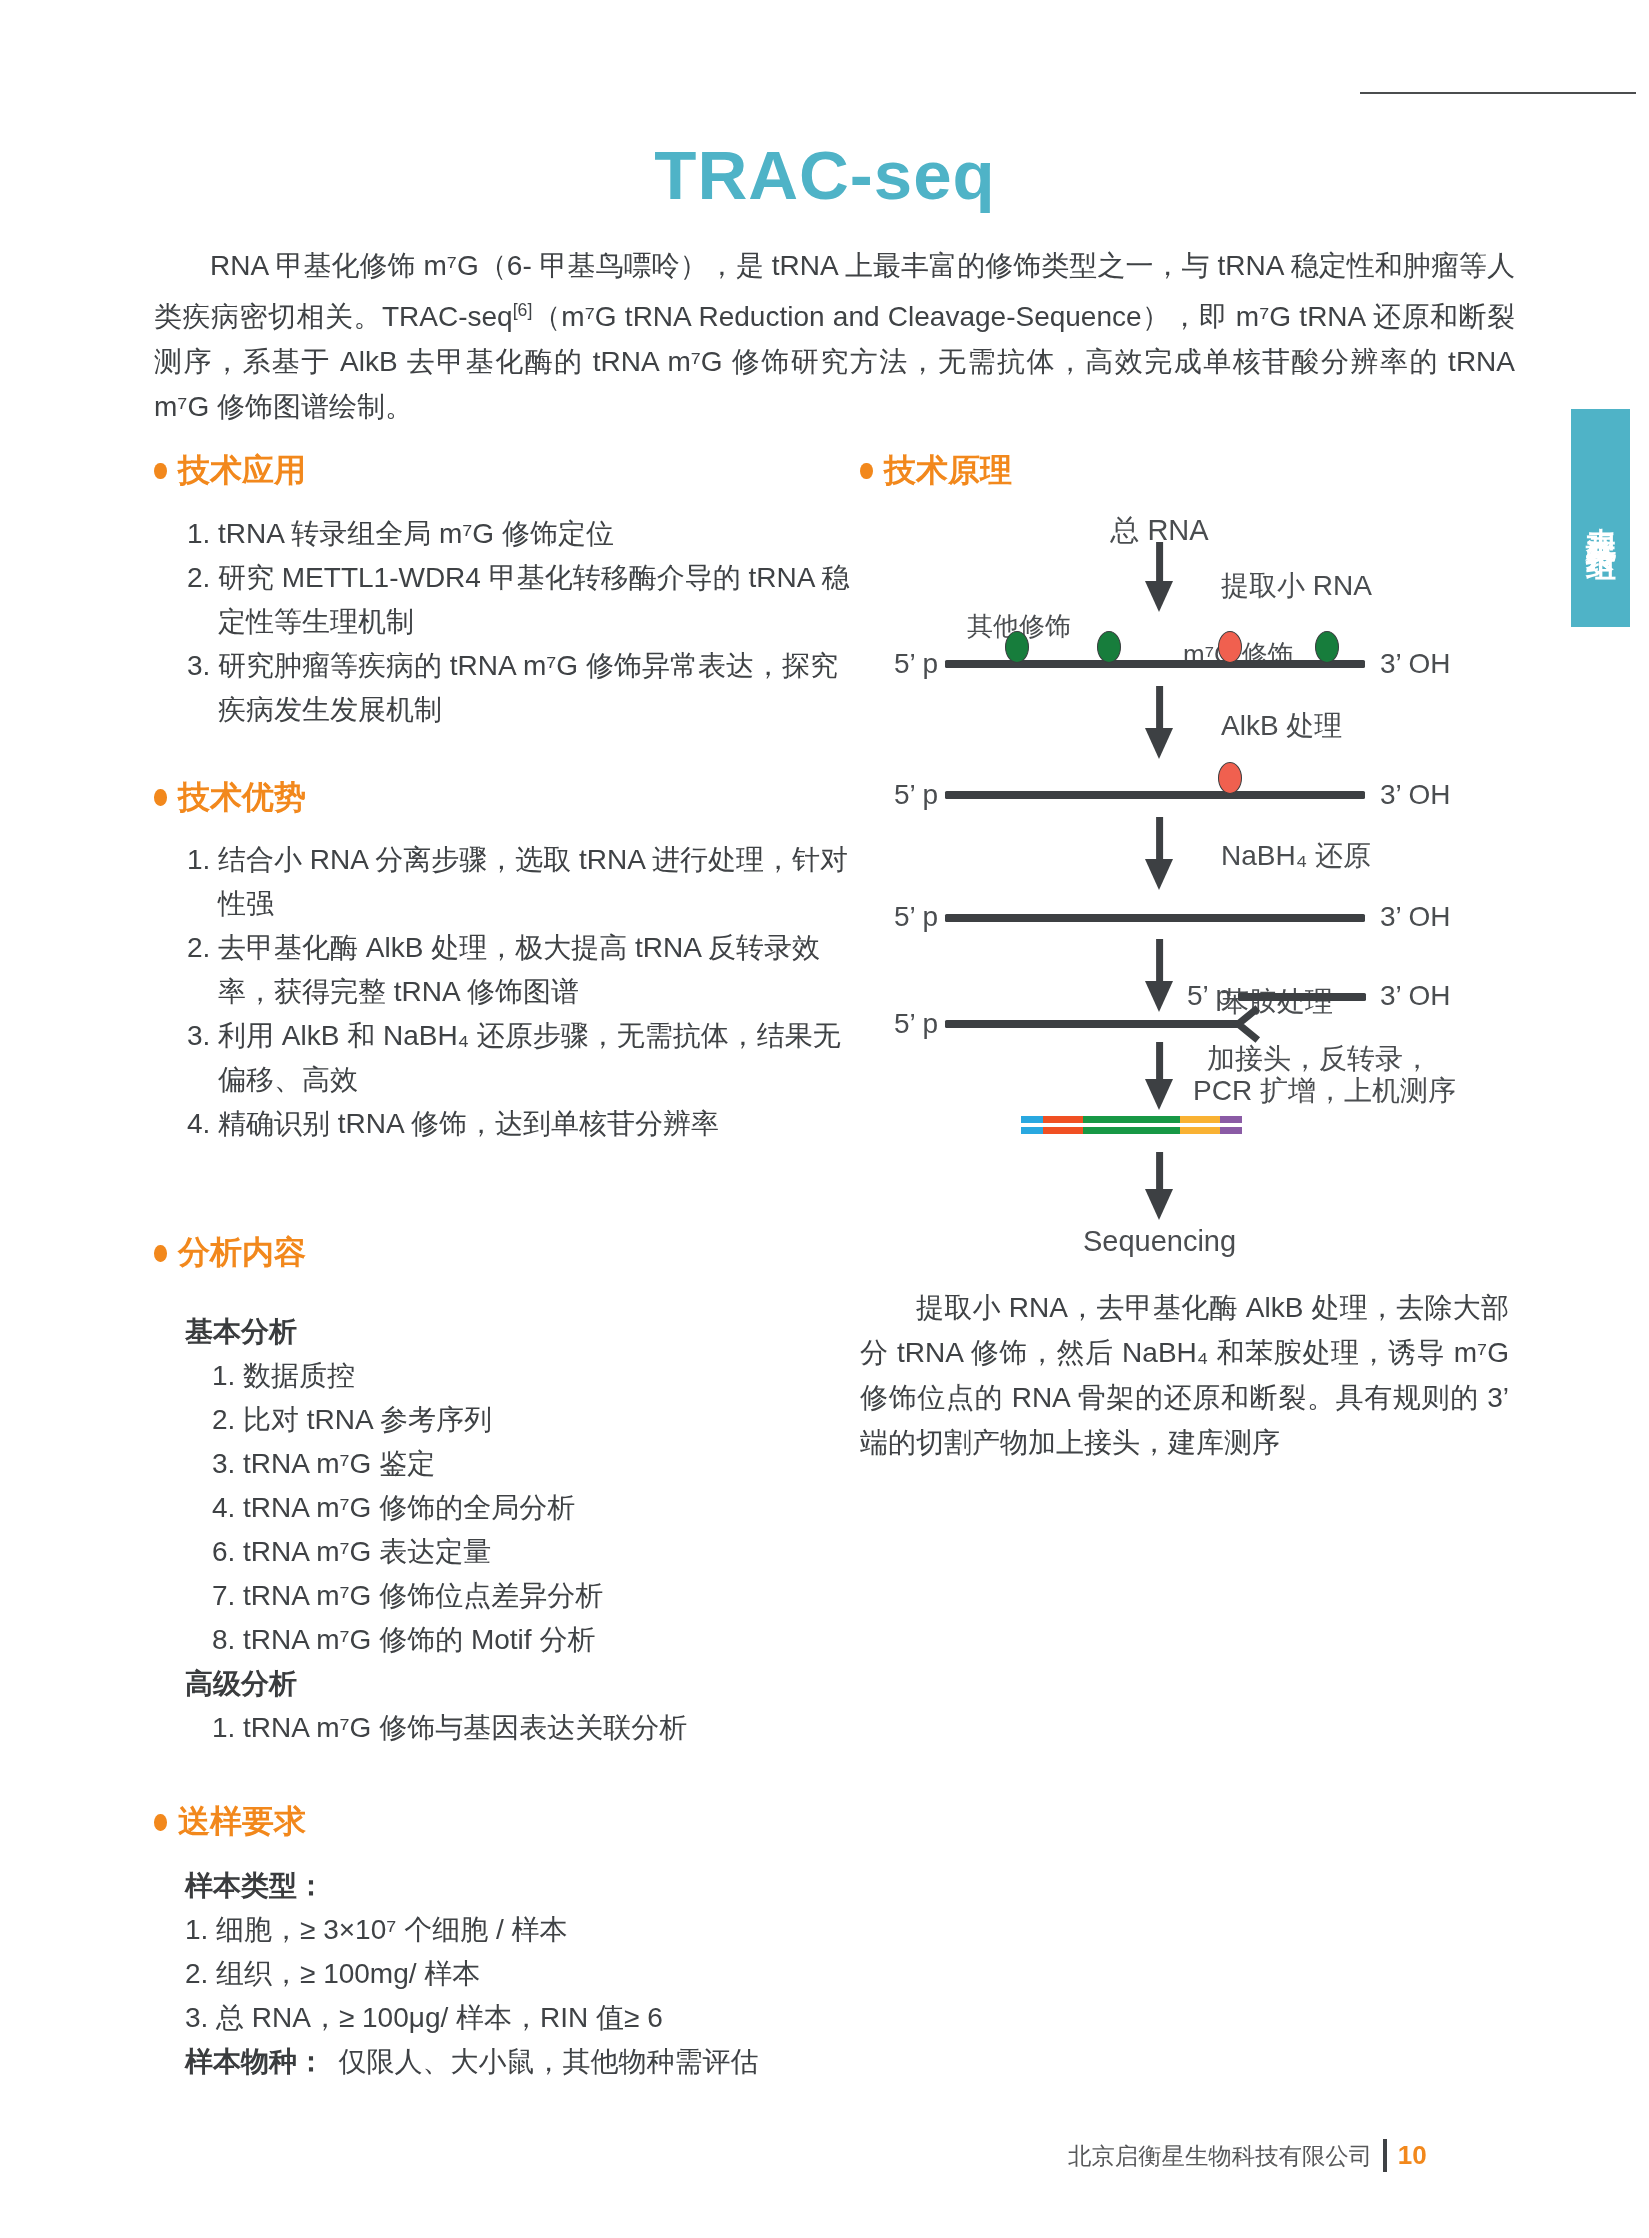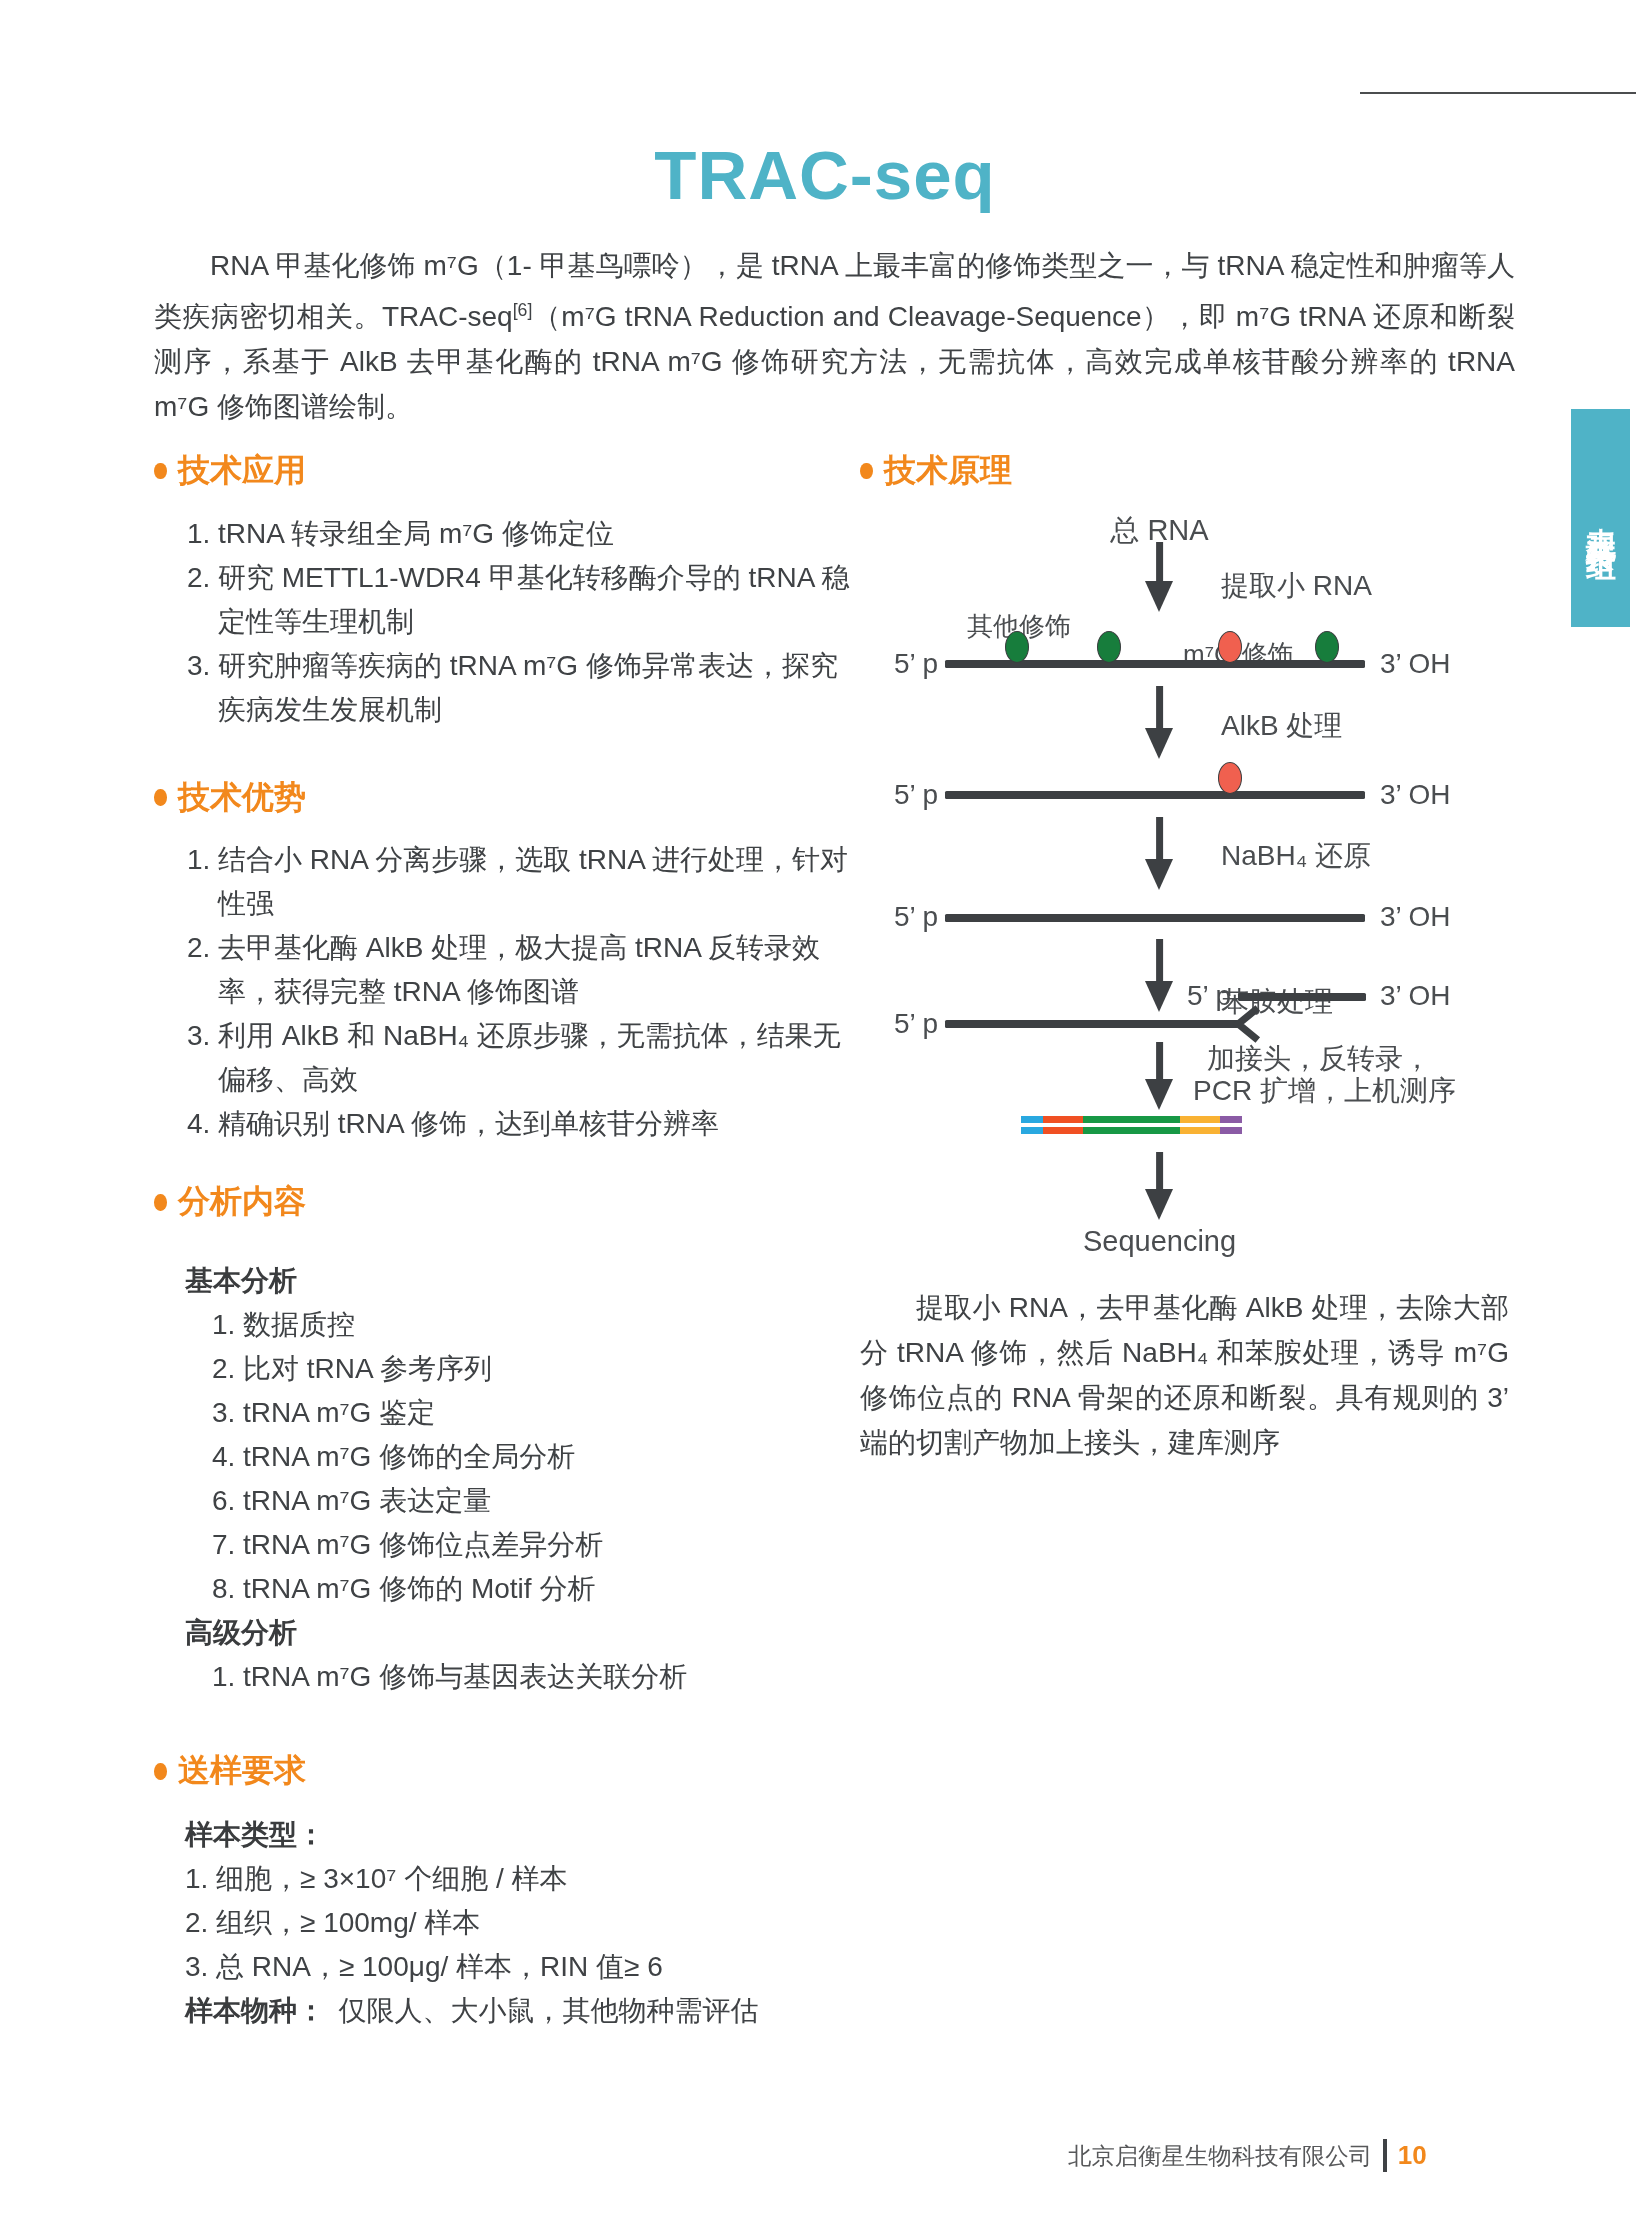--- a/index.html
+++ b/index.html
@@ -32,21 +32,21 @@
   .li .n{flex:0 0 31px;}
   .li .t{flex:1;}
   .sub-h{margin-left:31px;font-size:28px;line-height:44px;font-weight:bold;color:#3a3c3e;}
   .li2{margin-left:58px;}
   .species-line{display:flex;margin-left:31px;font-size:28px;line-height:44px;gap:13.5px;}
   .species-line .lbl{font-weight:bold;color:#3a3c3e;}
 
   .apps-list{margin-top:18.7px;}
   .sec-adv{margin-top:44px;}
   .adv-list{margin-top:18.7px;}
-  .sec-ana{margin-top:34px;}
+  .sec-ana{margin-top:85px;}
   .ana-list{margin-top:35px;}
   .sec-req{margin-top:50px;}
   .req-list{margin-top:20px;}
 
   
   .diagram{position:relative;height:769px;width:660px;}
   .dlabel{position:absolute;font-size:28px;line-height:31px;color:#4a4d50;white-space:nowrap;}
   .center-label{position:absolute;left:0;width:599px;text-align:center;font-size:29px;
     line-height:32px;color:#4a4d50;white-space:nowrap;}
   .arrow{position:absolute;width:29px;}
@@ -75,21 +75,21 @@
 </style>
 </head>
 <body>
 
 <div class="page">
 
   <div class="top-rule"></div>
 
   <h1 class="doc-title">TRAC-seq</h1>
 
-  <p class="intro"><span>RNA 甲基化修饰 m⁷G（1- 甲基鸟嘌呤），是 tRNA 上最丰富的修饰类型之一，与 tRNA 稳定性和肿瘤等人类疾病密切相关。TRAC-seq</span><span class="sup">[6]</span><span>（m⁷G tRNA Reduction and Cleavage-Sequence），即 m⁷G tRNA 还原和断裂测序，系基于 AlkB 去甲基化酶的 tRNA m⁷G 修饰研究方法，无需抗体，高效完成单核苷酸分辨率的 tRNA m⁷G 修饰图谱绘制。</span></p>
+  <p class="intro"><span>RNA 甲基化修饰 m⁷G（6- 甲基鸟嘌呤），是 tRNA 上最丰富的修饰类型之一，与 tRNA 稳定性和肿瘤等人类疾病密切相关。TRAC-seq</span><span class="sup">[6]</span><span>（m⁷G tRNA Reduction and Cleavage-Sequence），即 m⁷G tRNA 还原和断裂测序，系基于 AlkB 去甲基化酶的 tRNA m⁷G 修饰研究方法，无需抗体，高效完成单核苷酸分辨率的 tRNA m⁷G 修饰图谱绘制。</span></p>
 
   <div class="content">
 
     <div class="col-left">
 
       <div class="section-header">
         <span class="bullet"></span>
         <span class="ht">技术应用</span>
       </div>
       <div class="apps-list">

